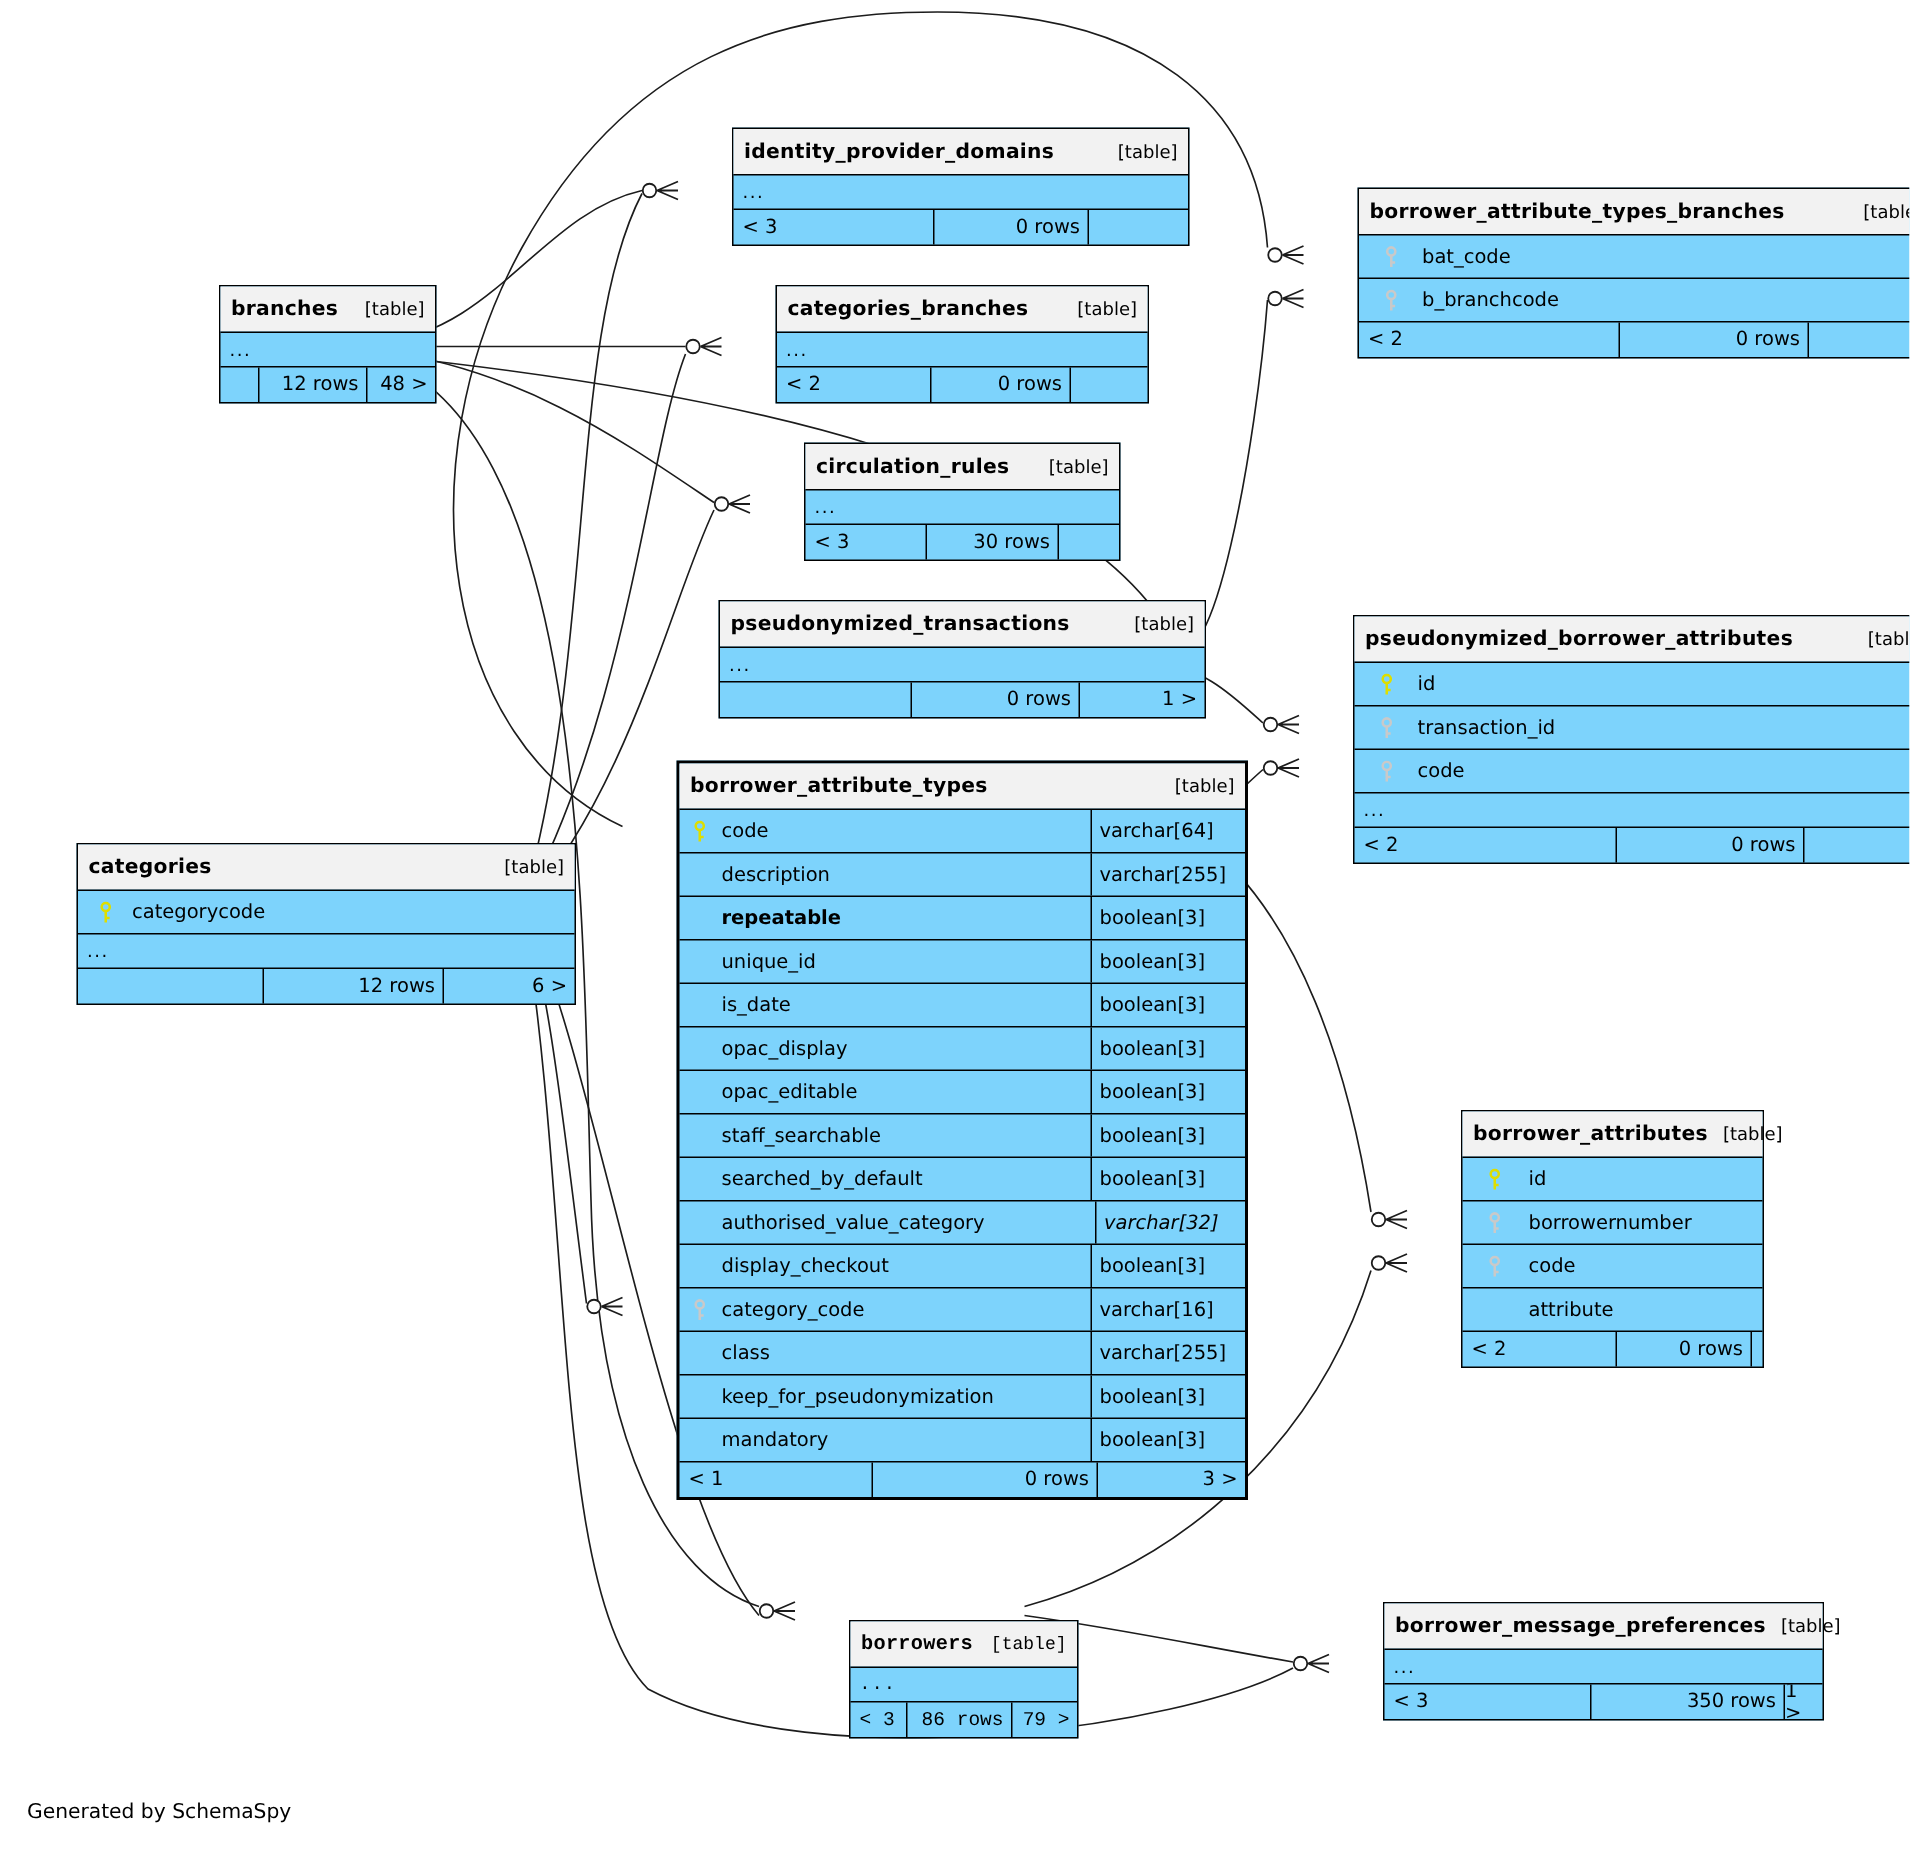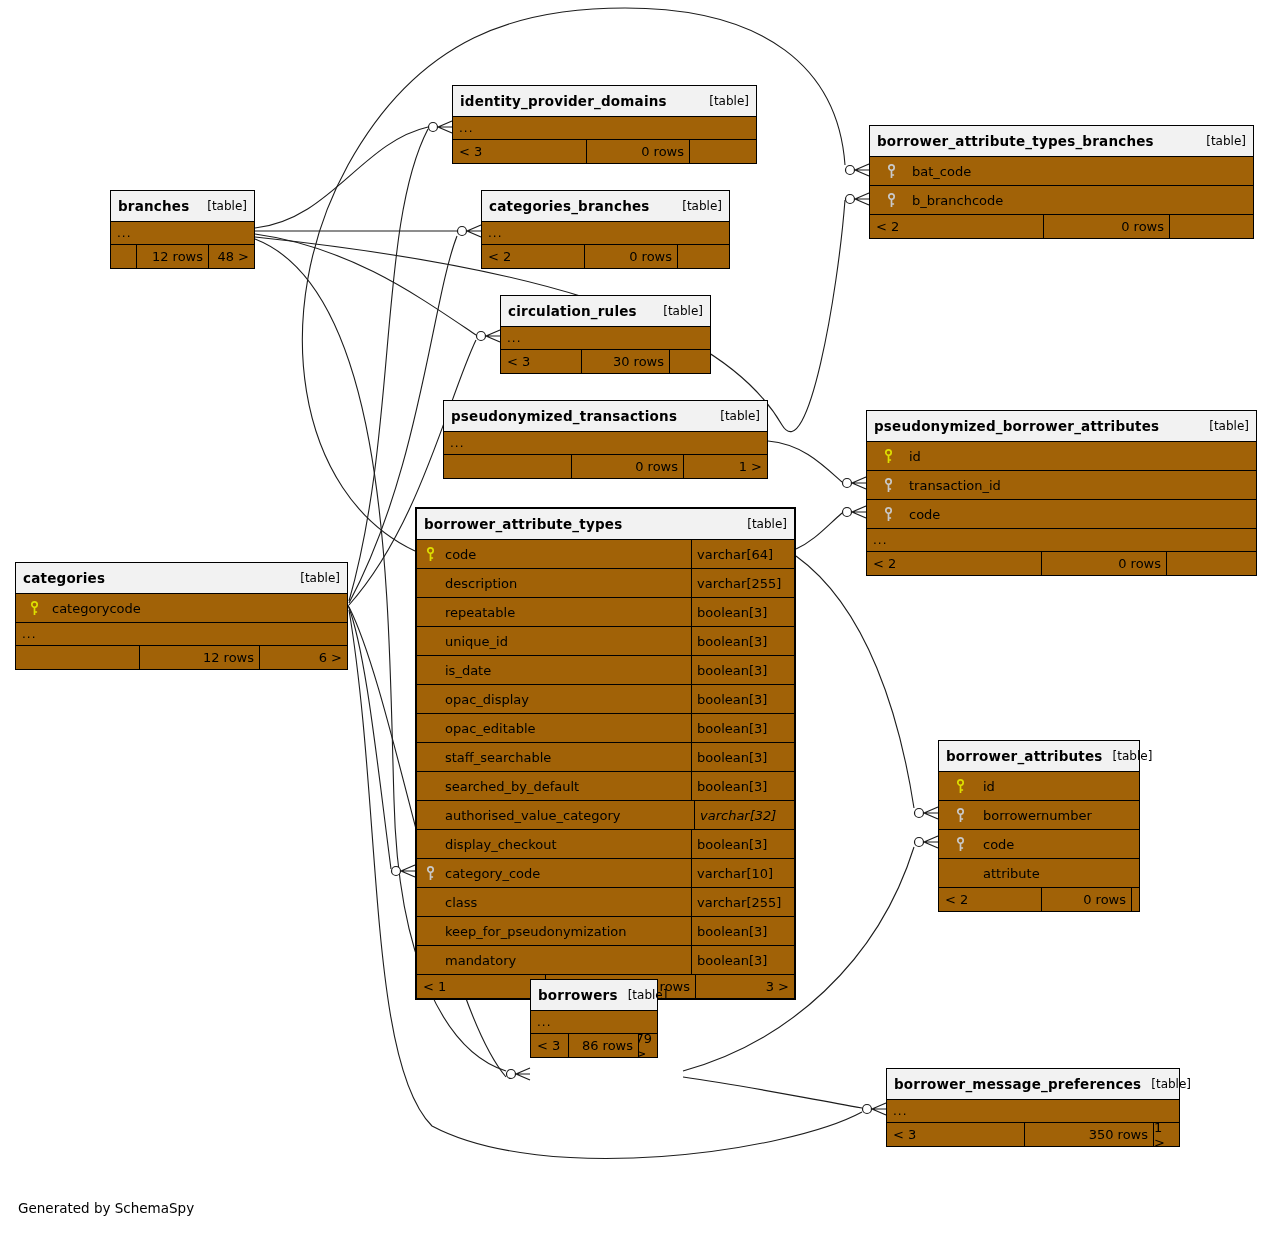--- a/index.html
+++ b/index.html
@@ -1,19 +1,19 @@
 <!DOCTYPE html>
 <html><head>
 <meta charset="utf-8">
 <style>
   html,body{margin:0;padding:0;background:#ffffff;}
   #canvas{position:relative;width:1273px;height:1234px;background:#ffffff;overflow:hidden;
           font-family:"DejaVu Sans","Liberation Sans",sans-serif;color:#000;}
   #edges{position:absolute;left:0;top:0;z-index:0;pointer-events:none;}
-  .tbl{position:absolute;background:#a16207;border:1px solid #000;box-sizing:border-box;z-index:1;}
+  .tbl{position:absolute;background:#7dd3fc;border:1px solid #000;box-sizing:border-box;z-index:1;margin-left:36px;}
   .tbl.hl{border-width:2.5px;}
   .hdr{height:30px;display:flex;align-items:center;justify-content:space-between;
        padding:0 7px;box-sizing:border-box;}
   .hdr .nm{font-weight:bold;font-size:13.5px;letter-spacing:.2px;white-space:nowrap;}
   .hdr .bd{font-size:12px;margin-left:10px;white-space:nowrap;}
   .crow{position:relative;height:29px;display:flex;align-items:center;
         border-top:1px solid #000;box-sizing:border-box;font-size:13px;white-space:nowrap;}
   .crow .ki{position:absolute;top:7px;}
   .crow .cn{display:inline-block;}
   .ctype{position:absolute;right:0;top:0;bottom:0;border-left:1px solid #000;
@@ -227,21 +227,21 @@
             <path d="M5.5 6.3 V14 M5.5 11 h2.6" fill="none" stroke="#dede00" stroke-width="1.7"></path>
           </svg></span>
         <span class="cn" style="margin-left: 28px;">code</span>
         <span class="ctype" style="width: 103px;">varchar[64]</span>
       </div>
       <div class="crow">
         <span class="cn" style="margin-left: 28px;">description</span>
         <span class="ctype" style="width: 103px;">varchar[255]</span>
       </div>
       <div class="crow">
-        <span class="cn" style="margin-left: 28px;">repeatable</span>
+        <span class="cn" style="margin-left: 28px; font-weight: bold;">repeatable</span>
         <span class="ctype" style="width: 103px;">boolean[3]</span>
       </div>
       <div class="crow">
         <span class="cn" style="margin-left: 28px;">unique_id</span>
         <span class="ctype" style="width: 103px;">boolean[3]</span>
       </div>
       <div class="crow">
         <span class="cn" style="margin-left: 28px;">is_date</span>
         <span class="ctype" style="width: 103px;">boolean[3]</span>
       </div>
@@ -268,21 +268,21 @@
       <div class="crow">
         <span class="cn" style="margin-left: 28px;">display_checkout</span>
         <span class="ctype" style="width: 103px;">boolean[3]</span>
       </div>
       <div class="crow">
         <span class="ki" style="left: 8px;"><svg width="11" height="15" viewBox="0 0 11 15">
             <circle cx="5.5" cy="3.6" r="2.7" fill="none" stroke="#c9c9c9" stroke-width="1.7"></circle>
             <path d="M5.5 6.3 V14 M5.5 11 h2.6" fill="none" stroke="#c9c9c9" stroke-width="1.7"></path>
           </svg></span>
         <span class="cn" style="margin-left: 28px;">category_code</span>
-        <span class="ctype" style="width: 103px;">varchar[10]</span>
+        <span class="ctype" style="width: 103px;">varchar[16]</span>
       </div>
       <div class="crow">
         <span class="cn" style="margin-left: 28px;">class</span>
         <span class="ctype" style="width: 103px;">varchar[255]</span>
       </div>
       <div class="crow">
         <span class="cn" style="margin-left: 28px;">keep_for_pseudonymization</span>
         <span class="ctype" style="width: 103px;">boolean[3]</span>
       </div>
       <div class="crow">
@@ -342,21 +342,21 @@
       </div>
       <div class="crow">
         <span class="cn" style="margin-left: 44px;">attribute</span>
       </div>
       <div class="ftr">
         <div class="c c1" style="width: 102px;">&lt; 2</div>
         <div class="c c2" style="width: 90px;">0 rows</div>
         <div class="c c3" style="width: 53px; flex: 1 1 0%;"></div>
       </div>
     </div>
-    <div class="tbl" style="left: 530px; top: 979px; width: 128px;">
+    <div class="tbl" style="left: 530px; top: 1080px; width: 153px; font-family: Liberation Mono, monospace;">
       <div class="hdr" style="background: rgb(242, 242, 242);">
         <span class="nm">borrowers</span>
         <span class="bd">[table]</span>
       </div>
       <div class="ell">...</div>
       <div class="ftr">
         <div class="c c1" style="width: 37px;">&lt; 3</div>
         <div class="c c2" style="width: 70px;">86 rows</div>
         <div class="c c3" style="width: 46px; flex: 1 1 0%;">79 &gt;</div>
       </div>

